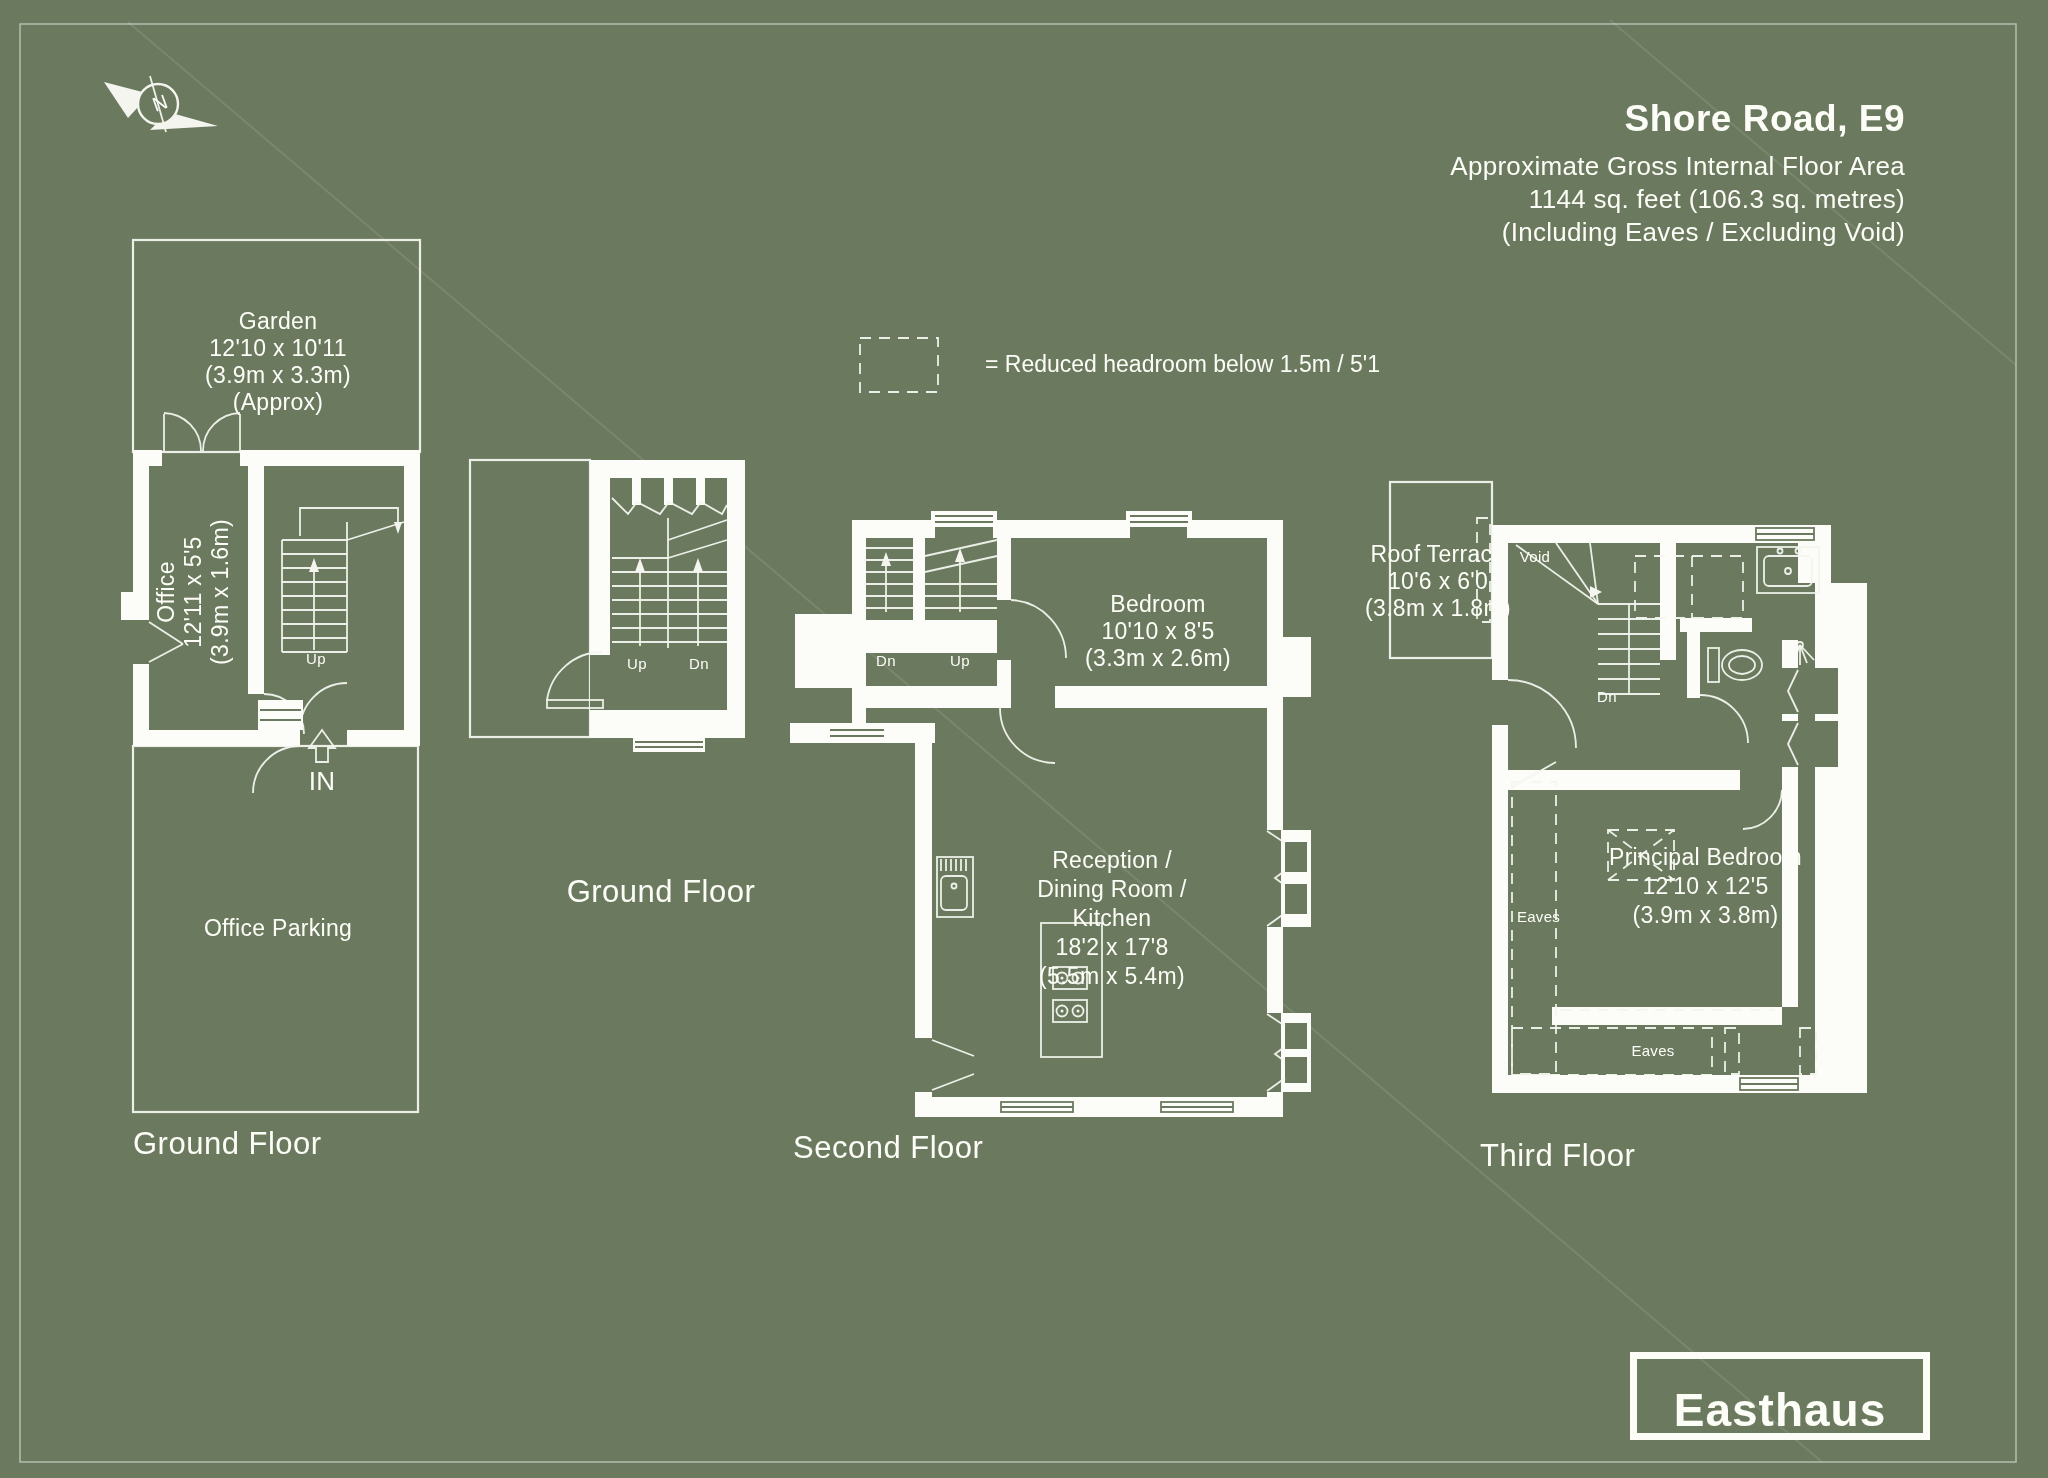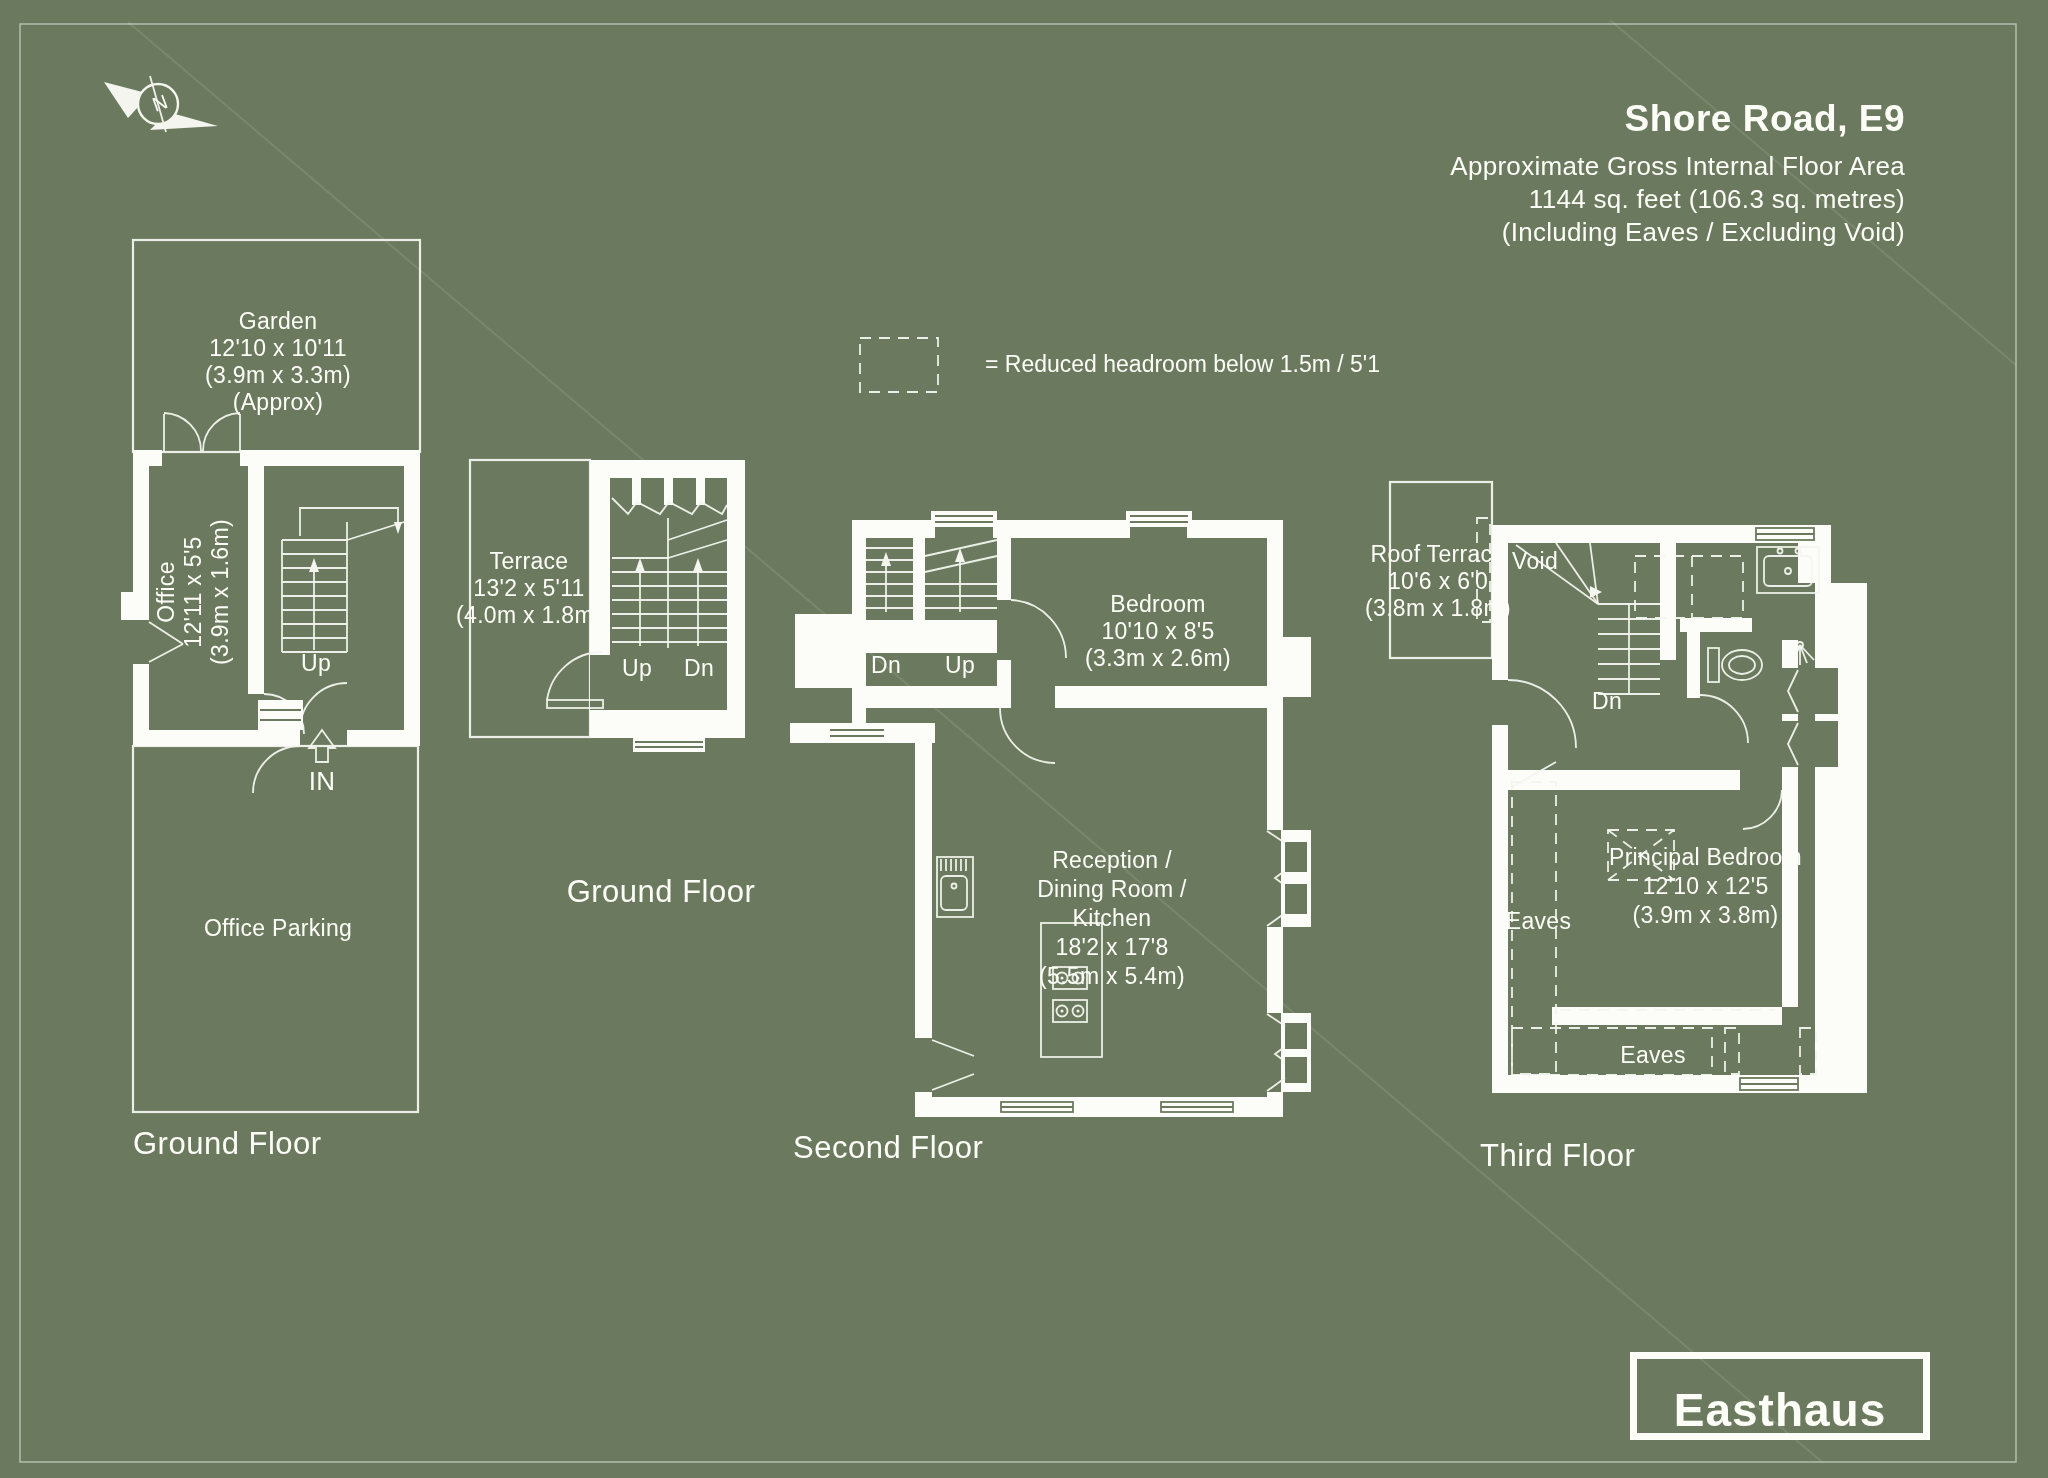--- a/index.html
+++ b/index.html
@@ -1,21 +1,21 @@
 <!DOCTYPE html>
 <html><head>
 <meta charset="utf-8">
 <style>
   html,body{margin:0;padding:0;background:#6b7a5e;}
   #canvas{position:relative;width:2048px;height:1478px;background:#6b7a5e;overflow:hidden;
           font-family:"Liberation Sans",sans-serif;color:#fdfdf8;}
   svg{position:absolute;left:0;top:0;}
   .lbl{position:absolute;color:#fdfdf8;white-space:pre-line;text-align:center;
        font-size:23px;line-height:27px;letter-spacing:.3px;}
-  .small-lbl{position:absolute;color:#fdfdf8;text-align:center;font-size:23px;letter-spacing:.3px;}
+  .small-lbl{position:absolute;color:#fdfdf8;text-align:center;font-size:15px;letter-spacing:.3px;}
   .floor-title{position:absolute;color:#fdfdf8;font-size:31px;letter-spacing:.5px;}
   .hdr-title{position:absolute;left:1105px;top:98px;width:800px;text-align:right;
              font-size:37px;font-weight:600;letter-spacing:.5px;}
   .hdr-area{position:absolute;left:1105px;top:150px;width:800px;text-align:right;
             font-size:26px;line-height:33px;white-space:pre-line;letter-spacing:.3px;}
   .legend-text{position:absolute;left:985px;top:351px;font-size:23px;}
   .rot{transform:rotate(-90deg);}
   .disc{position:absolute;left:512px;top:1342px;width:1040px;text-align:center;
         font-size:21px;line-height:24px;white-space:pre-line;}
   .brandbox{position:absolute;left:1630px;top:1352px;width:300px;height:88px;
@@ -342,23 +342,20 @@
 (3.9m x 3.3m)
 (Approx)</div>
 <div class="lbl rot" style="left:113px;top:547px;width:170px;height:90px;">Office
 12'11 x 5'5
 (3.9m x 1.6m)</div>
 <div class="small-lbl" style="left:286px;top:650px;width:60px;">Up</div>
 <div class="small-lbl" style="left:292px;top:766px;width:60px;font-size:26px;">IN</div>
 <div class="lbl" style="left:168px;top:915px;width:220px;">Office Parking</div>
 <div class="floor-title" style="left:133px;top:1126px;">Ground Floor</div>
 
-<div class="lbl" style="left:439px;top:548px;width:180px;">Terrace
-13'2 x 5'11
-(4.0m x 1.8m)</div>
 <div class="small-lbl" style="left:607px;top:655px;width:60px;">Up</div>
 <div class="small-lbl" style="left:669px;top:655px;width:60px;">Dn</div>
 <div class="floor-title" style="left:561px;top:874px;width:200px;text-align:center;">Ground Floor</div>
 
 <div class="lbl" style="left:1048px;top:591px;width:220px;">Bedroom
 10'10 x 8'5
 (3.3m x 2.6m)</div>
 <div class="lbl" style="left:1002px;top:846px;width:220px;line-height:29px;">Reception /
 Dining Room /
 Kitchen

